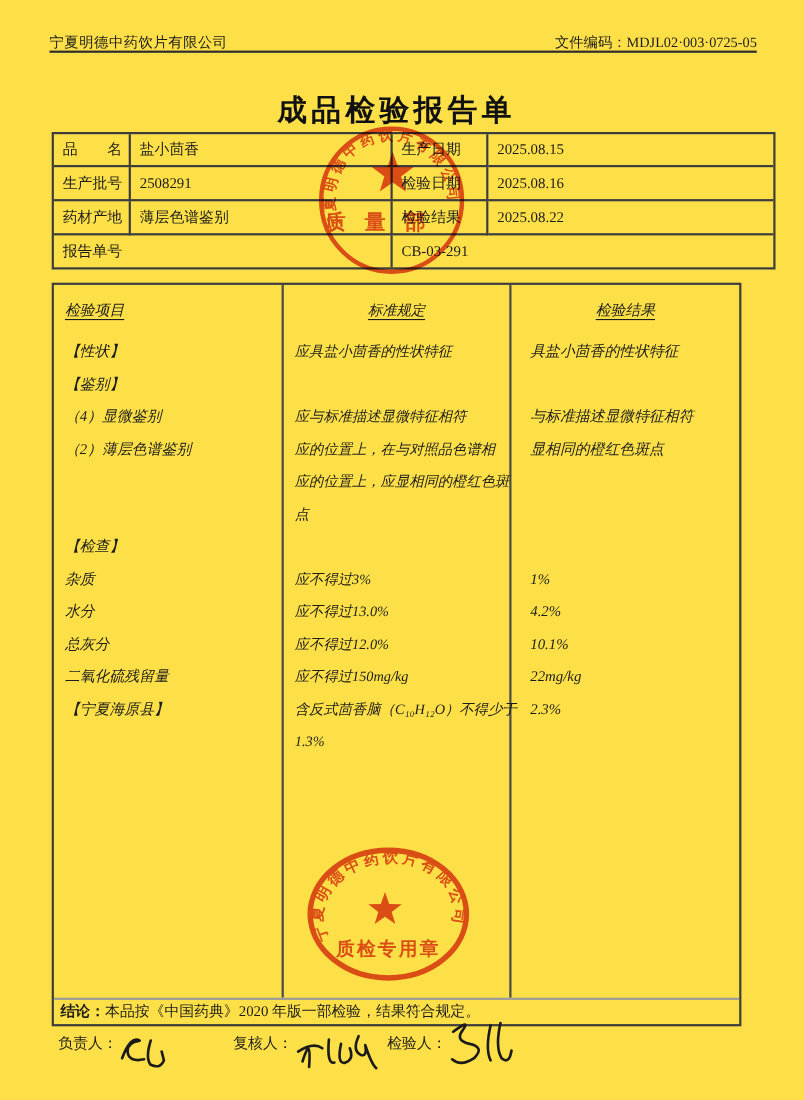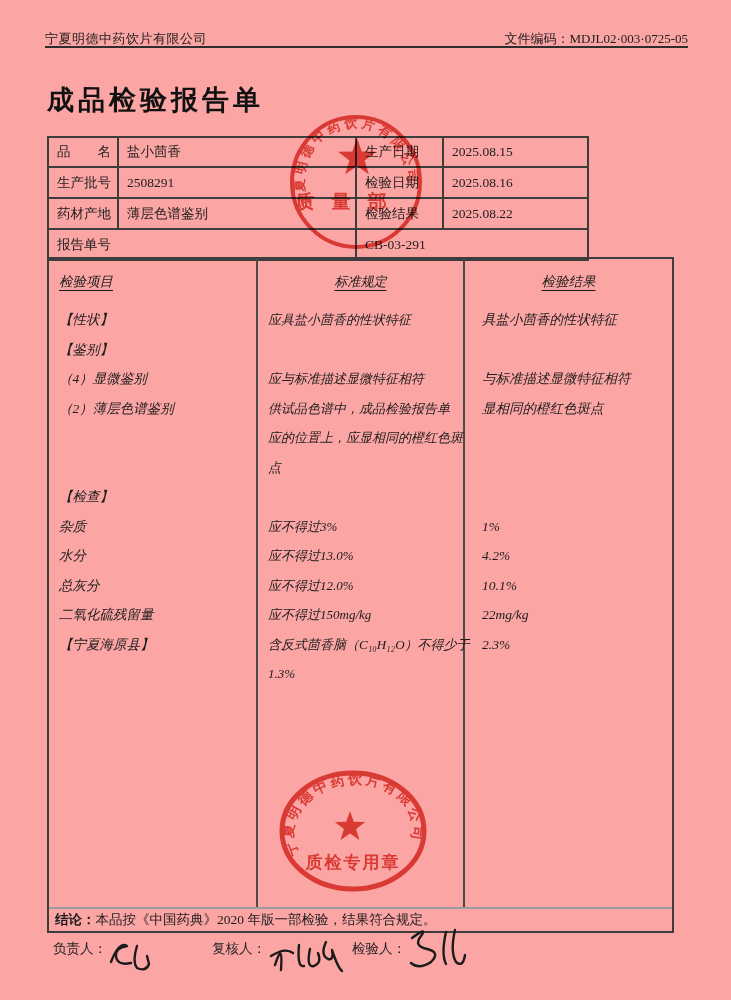--- a/index.html
+++ b/index.html
@@ -1,33 +1,33 @@
 <!DOCTYPE html>
 <html><head>
 <meta charset="utf-8">
 <style>
   html,body{margin:0;padding:0;background:#e8e8e8;}
   .page{
-    position:relative;width:731px;height:1000px;background:#fca5a5;
+    position:relative;width:731px;height:1000px;background:#fde047;
     font-family:"Liberation Serif","DejaVu Serif",serif;color:#1c1c1c;
     overflow:hidden;margin:0 auto;
   }
   
   .hdr-left{position:absolute;left:45px;top:30px;font-size:13px;letter-spacing:.5px;}
   .hdr-right{position:absolute;right:43px;top:30px;font-size:13px;}
   .hdr-rule{position:absolute;left:45px;top:46px;width:643px;height:2px;background:#2e2e2e;}
   
   .title{
-    position:absolute;left:47px;top:82px;width:627px;margin:0;text-align:left;
+    position:absolute;left:47px;top:82px;width:627px;margin:0;text-align:center;
     font-family:"Liberation Sans","DejaVu Sans",sans-serif;
     font-size:27px;font-weight:bold;letter-spacing:4px;color:#111;
   }
   
   .info-table{
-    position:absolute;left:47px;top:136px;width:542px;height:125px;
+    position:absolute;left:47px;top:120px;width:658px;height:125px;
     border:2px solid #3d3d3d;box-sizing:border-box;
     display:grid;grid-template-columns:70px 238px 87px 1fr;
     grid-template-rows:30px 31px 31px 1fr;font-size:13.5px;text-align:center;
   }
   .cell{box-sizing:border-box;display:flex;align-items:center;padding-left:8px;white-space:pre;overflow:visible;}
   .bR{border-right:2px solid #3d3d3d;}
   .bB{border-bottom:2px solid #3d3d3d;}
   .span2a{grid-column:1 / span 2;}
   .span2b{grid-column:3 / span 2;}
   
@@ -110,21 +110,21 @@
         <div class="line">二氧化硫残留量</div>
         <div class="line">【宁夏海原县】</div>
         <div class="line"></div>
       </div>
 
       <div class="col col2">
         <div class="col-head"><span class="uh">标准规定</span></div>
         <div class="line">应具盐小茴香的性状特征</div>
         <div class="line"></div>
         <div class="line">应与标准描述显微特征相符</div>
-        <div class="line">供试品色谱中，成品检验报告单</div>
+        <div class="line">应的位置上，在与对照品色谱相</div>
         <div class="line">应的位置上，应显相同的橙红色斑</div>
         <div class="line">点</div>
         <div class="line"></div>
         <div class="line">应不得过3%</div>
         <div class="line">应不得过13.0%</div>
         <div class="line">应不得过12.0%</div>
         <div class="line">应不得过150mg/kg</div>
         <div class="line">含反式茴香脑（C₁₀H₁₂O）不得少于</div>
         <div class="line">1.3%</div>
       </div>

